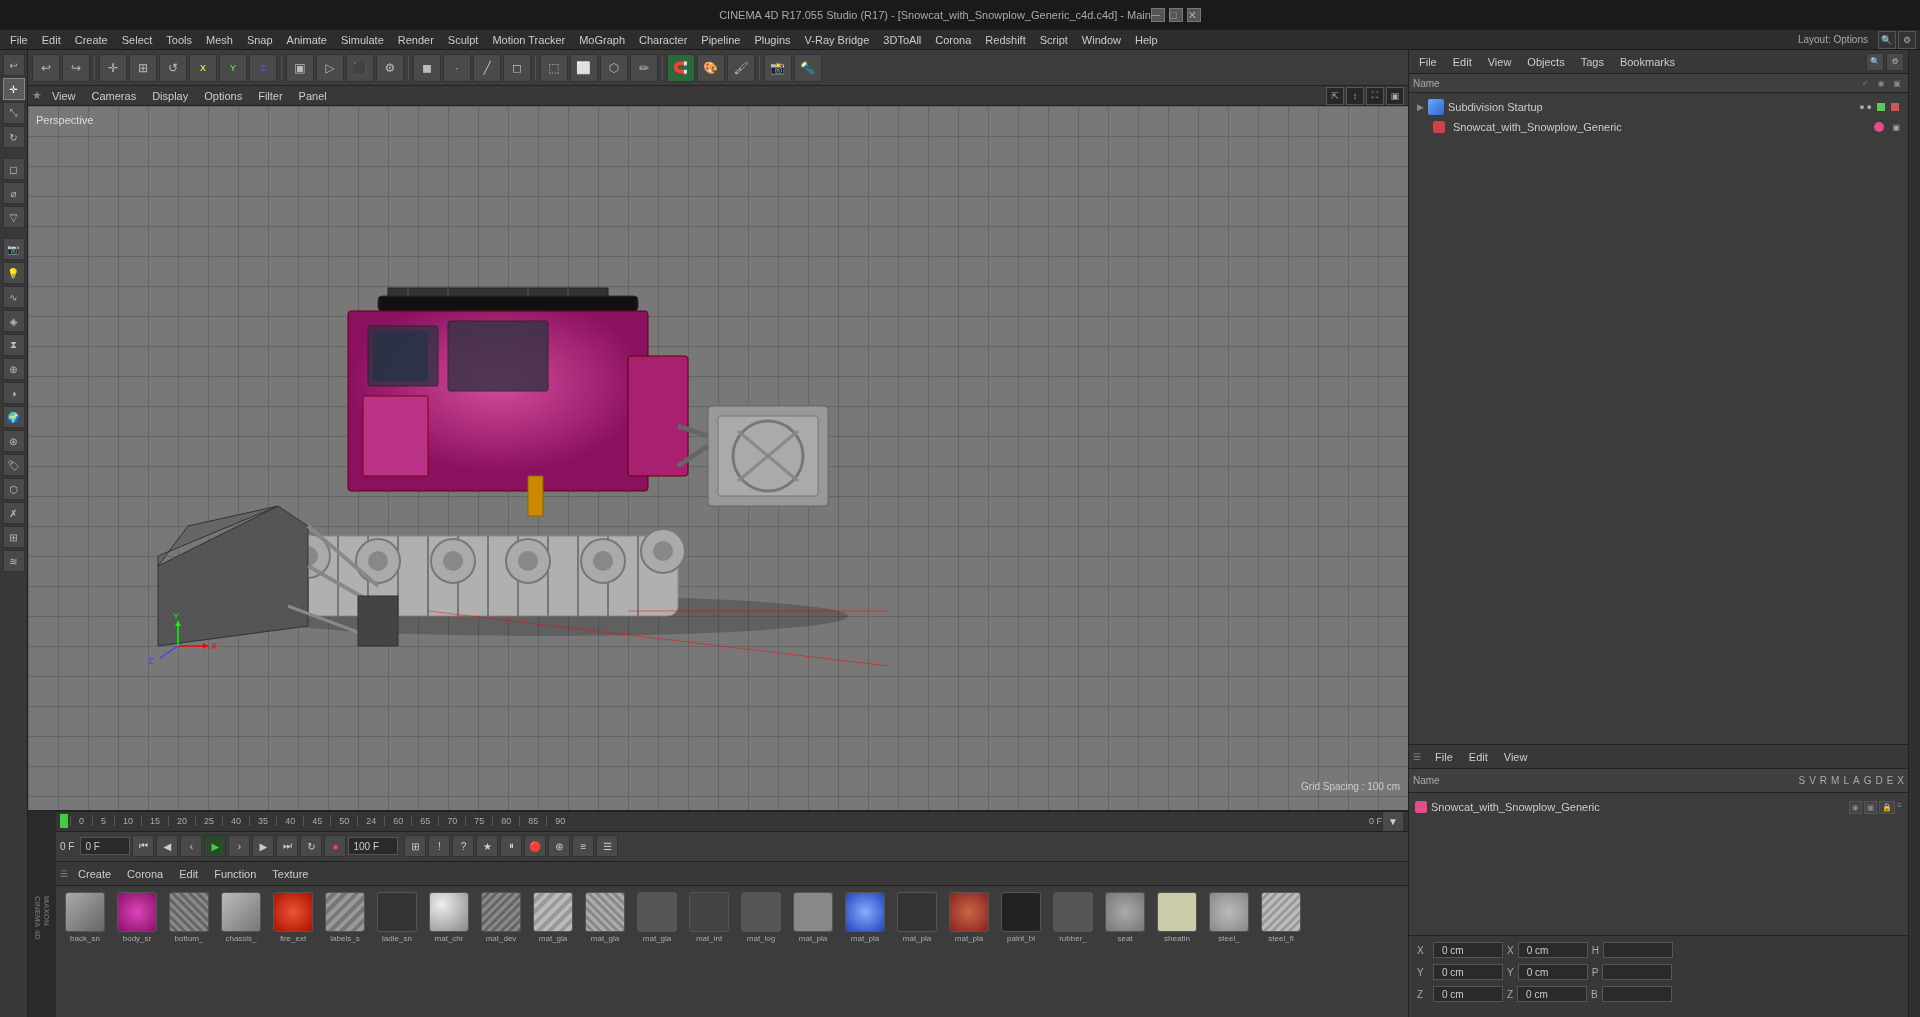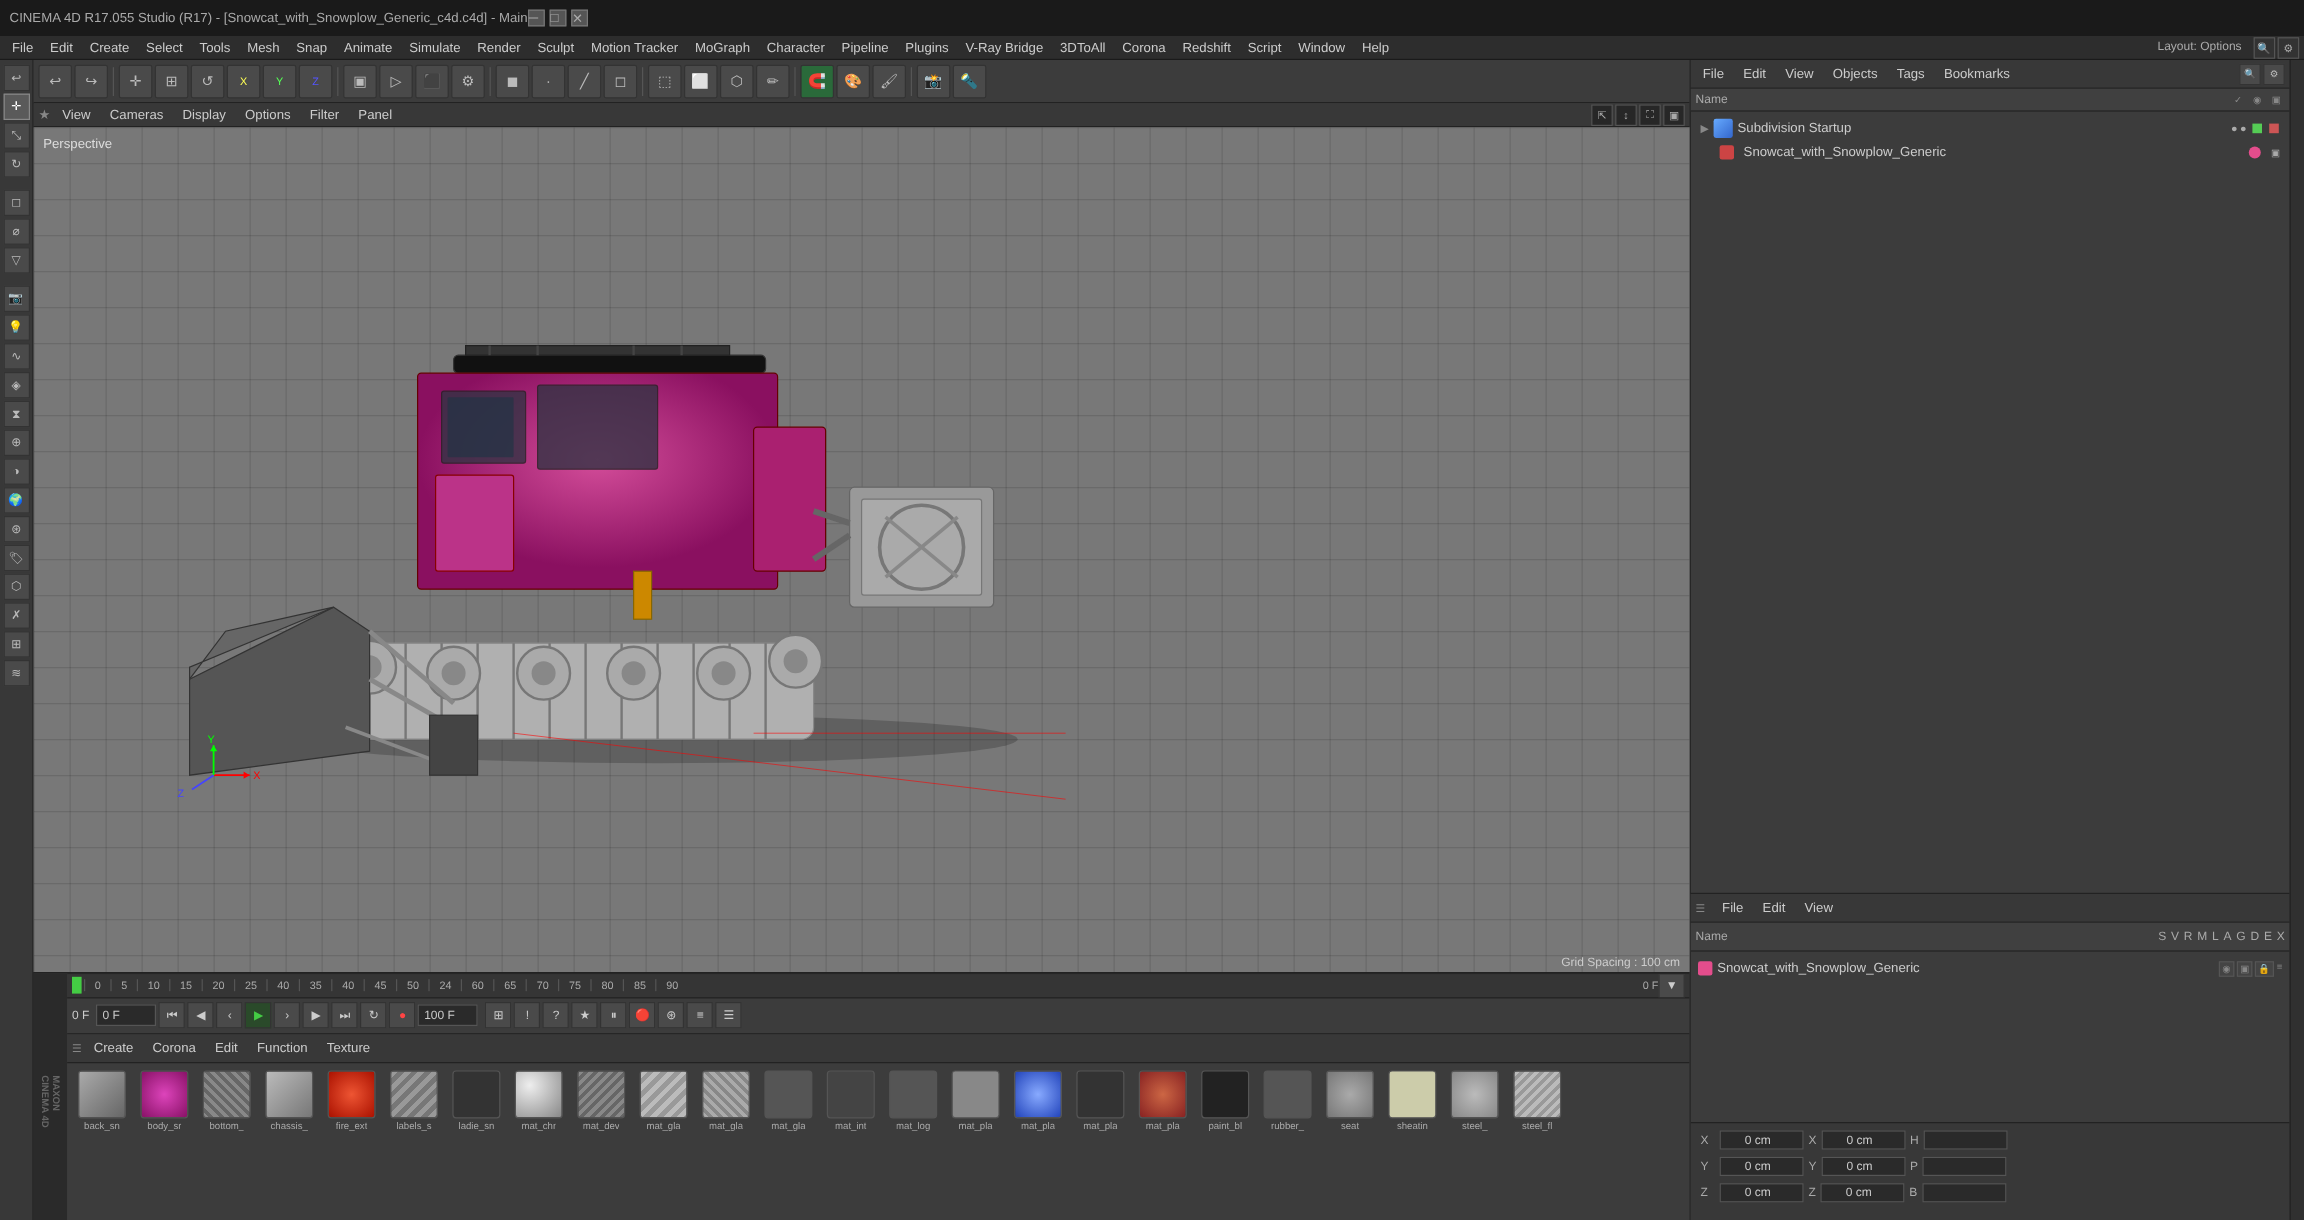--- a/index.html
+++ b/index.html
@@ -1,20 +1,20 @@
 <!DOCTYPE html>
 <html><head>
   <meta charset="utf-8">
   <style>
     * { margin: 0; padding: 0; box-sizing: border-box; }
     body { width: 1920px; height: 1017px; background: #3c3c3c; font-family: Arial, sans-serif; font-size: 11px; color: #ccc; overflow: hidden; }
 
     
     #titlebar {
-      height: 30px; background: #1a1a1a; display: flex; align-items: center; justify-content: flex-start; padding: 12px 8px; color: #aaa; font-size: 11px;
+      height: 30px; background: #1a1a1a; display: flex; align-items: center; justify-content: center; padding: 12px 8px; color: #aaa; font-size: 11px;
     }
     #titlebar-controls { display: flex; gap: 4px; }
     .titlebar-btn { width: 14px; height: 14px; background: #555; border: 1px solid #777; display: inline-block; }
 
     
     #menubar {
       height: 20px; background: #2d2d2d; display: flex; align-items: center; padding: 0 4px; gap: 2px; border-bottom: 1px solid #1a1a1a;
     }
     .menu-item { padding: 0 6px; color: #ccc; cursor: pointer; font-size: 11px; height: 20px; line-height: 20px; }
 
@@ -56,21 +56,21 @@
       background-size: 30px 30px;
     }
 
     
     #perspective-label {
       position: absolute; top: 8px; left: 8px; color: #ddd; font-size: 11px; pointer-events: none;
     }
 
     
     #grid-spacing-label {
-      position: absolute; bottom: 2px; right: 8px; color: #ccc; font-size: 10px;
+      position: absolute; bottom: 18px; right: 8px; color: #ccc; font-size: 10px;
     }
 
     
     #snowcat-model {
       position: absolute;
       top: 80px; left: 100px;
       width: 780px; height: 520px;
       display: flex; align-items: center; justify-content: center;
     }
     #snowcat-svg { width: 100%; height: 100%; }
@@ -154,21 +154,21 @@
 
     
     #right-sidebar-thin { width: 12px; background: #303030; border-left: 1px solid #222; }
 
     
     #coord-bottom {
       background: #383838; border-top: 1px solid #222; height: 90px; display: flex; flex-direction: column; padding: 4px 8px; gap: 2px;
     }
     .coord-bottom-row { display: flex; align-items: center; gap: 4px; height: 20px; }
     .cb-label { color: #aaa; font-size: 10px; width: 12px; }
-    .cb-input { background: #2a2a2a; border: 1px solid #555; color: #ccc; font-size: 10px; padding: 1px 20px; height: 16px; width: 70px; }
+    .cb-input { background: #2a2a2a; border: 1px solid #555; color: #ccc; font-size: 10px; padding: 1px 8px; height: 16px; width: 70px; }
     .cb-eq { color: #aaa; font-size: 10px; }
     .cb-select { background: #2a2a2a; border: 1px solid #555; color: #ccc; font-size: 10px; height: 18px; padding: 0 2px; }
     .cb-apply-btn {
       background: #505050; border: 1px solid #666; color: #ccc; font-size: 10px; padding: 2px 8px; cursor: pointer; height: 22px;
     }
 
     
     #bottom-section { display: flex; height: 215px; border-top: 1px solid #222; }
     #bottom-left { width: 28px; background: #2a2a2a; display: flex; align-items: center; justify-content: center; }
     #bottom-main { flex: 1; display: flex; flex-direction: column; }

